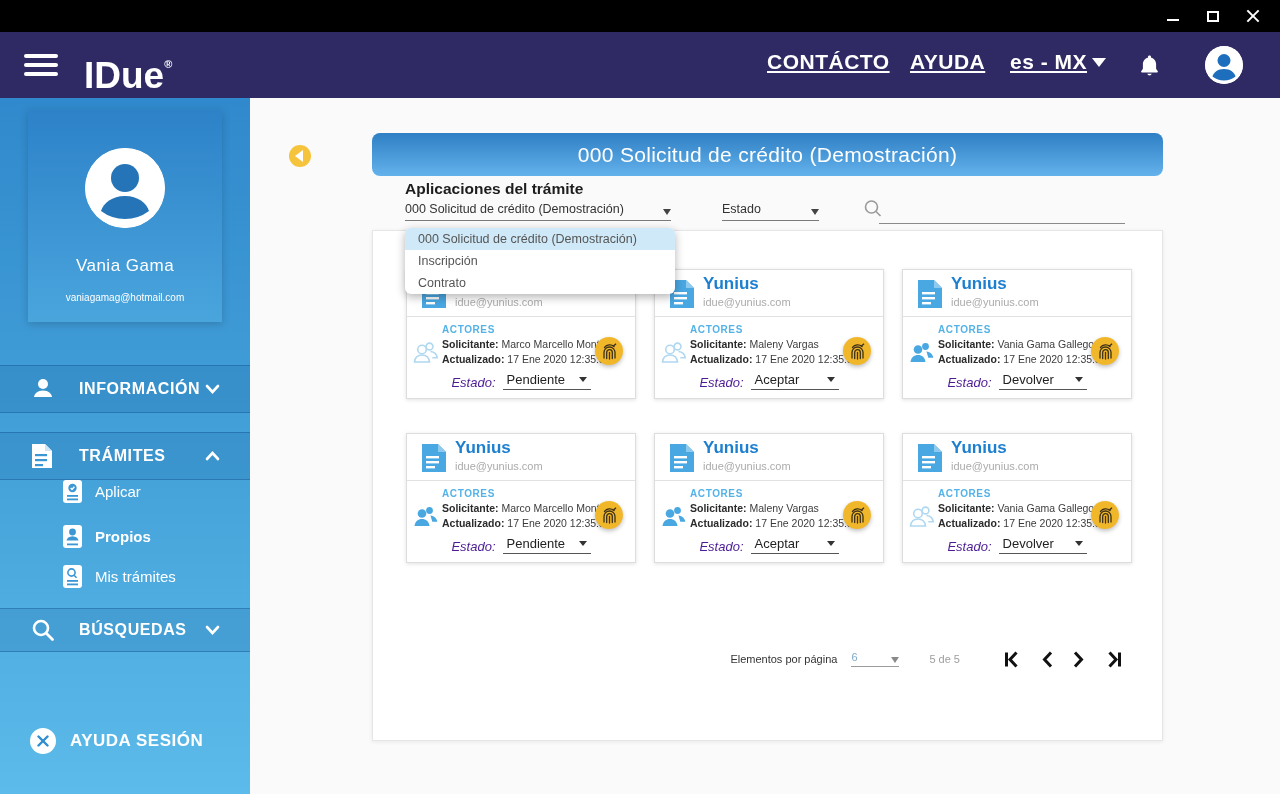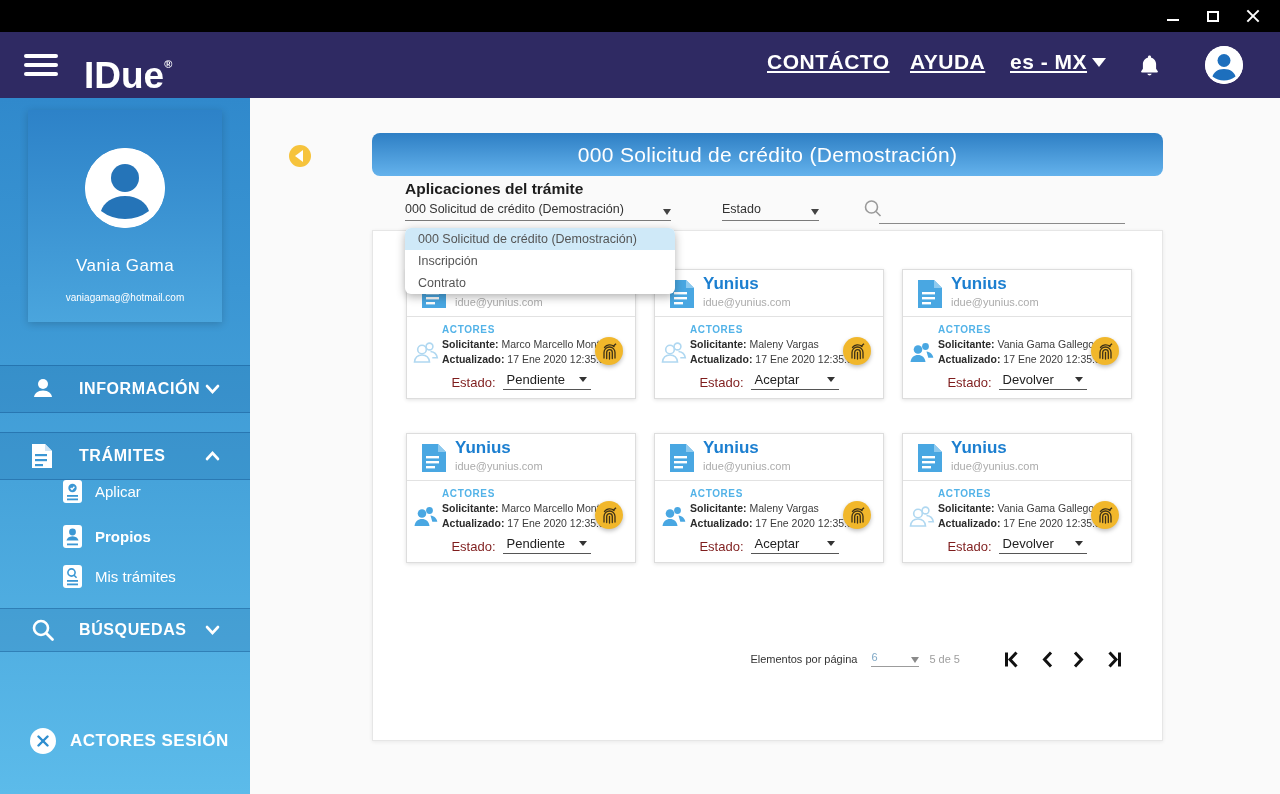--- a/index.html
+++ b/index.html
@@ -87,38 +87,38 @@
   .actors-label { position:absolute; left:35px; top:7px; font-size:10px; font-weight:700; letter-spacing:.6px; color:#53b3e8; }
   .people-ic { position:absolute; left:5px; top:23px; }
   .people-ic svg .shape { fill:#49a7e2; stroke:none; }
   .people-ic.outline svg .shape { fill:none; stroke:#b0d8f1; stroke-width:1.6; }
   .card-line { position:absolute; left:35px; font-size:10.5px; color:#3c3c3c; white-space:nowrap; }
   .cl1 { top:21px; } .cl2 { top:36px; }
   .card-line b { font-weight:700; color:#2b2b2b; }
   .fp-btn { position:absolute; right:12px; top:20px; width:28px; height:28px; border-radius:50%; background:#f1b72b;
             box-shadow:0 2px 4px rgba(0,0,0,.25); display:flex; align-items:center; justify-content:center; cursor:pointer; }
   .estado-row { position:absolute; left:0; bottom:9px; width:100%; display:flex; justify-content:center; align-items:flex-end; gap:7px; font-size:13px; }
-  .est-label { color:#7f1d1d; }
+  .est-label { color:#4c1d95;font-style:italic; }
   .est-select { display:inline-flex; align-items:center; justify-content:space-between; min-width:88px;
                 border-bottom:1px solid #555; padding:0 4px 2px 4px; color:#222; cursor:pointer; }
   .est-caret { width:0; height:0; border-left:4px solid transparent; border-right:4px solid transparent; border-top:5px solid #333; }
 
   
   .dd-menu { position:absolute; left:155px; top:130px; width:270px; background:#fff; border-radius:6px;
              box-shadow:0 3px 10px rgba(0,0,0,.3); z-index:50; overflow:hidden; }
   .dd-item { height:22px; line-height:22px; padding:0 13px; font-size:12.5px; color:#555; cursor:pointer; white-space:nowrap; }
   .dd-item.selected { background:#cfe9f8; }
 
   
   .pagination { position:absolute; right:38px; top:412px; height:32px; display:flex; align-items:center; font-size:11px; color:#333; }
   .pp-label { margin-right:14px; }
   .pp-select { display:inline-flex; align-items:flex-end; justify-content:space-between; width:48px;
                border-bottom:1px solid #9c9c9c; padding-bottom:3px; color:#7fa8c6; cursor:pointer; }
   .pp-caret { width:0; height:0; border-left:4.5px solid transparent; border-right:4.5px solid transparent; border-top:6px solid #8a8a8a; }
-  .pp-range { margin-left:10px; color:#9e9e9e; }
+  .pp-range { margin-left:30px; color:#9e9e9e; }
   .pg-btns { display:flex; align-items:center; gap:20px; margin-left:42px; }
   .pg-btn { cursor:pointer; display:flex; }
 </style>
 </head>
 <body>
 
 <div class="app">
 
   <div class="titlebar">
     <div class="tb-btn">
@@ -260,21 +260,21 @@
       </span>
     </div>
 
     <div class="logout">
       <span class="logout-circle">
         <svg width="12" height="12" viewBox="0 0 12 12">
             <line x1="1.5" y1="1.5" x2="10.5" y2="10.5" stroke="#2f8ecf" stroke-width="2.4" stroke-linecap="round"></line>
             <line x1="10.5" y1="1.5" x2="1.5" y2="10.5" stroke="#2f8ecf" stroke-width="2.4" stroke-linecap="round"></line>
           </svg>
       </span>
-      <span>ACTORES SESIÓN</span>
+      <span>AYUDA SESIÓN</span>
     </div>
   </aside>
 
   <main class="main">
 
     <div class="back-btn">
         <span class="back-tri"></span>
       </div>
 
     <div class="banner">

